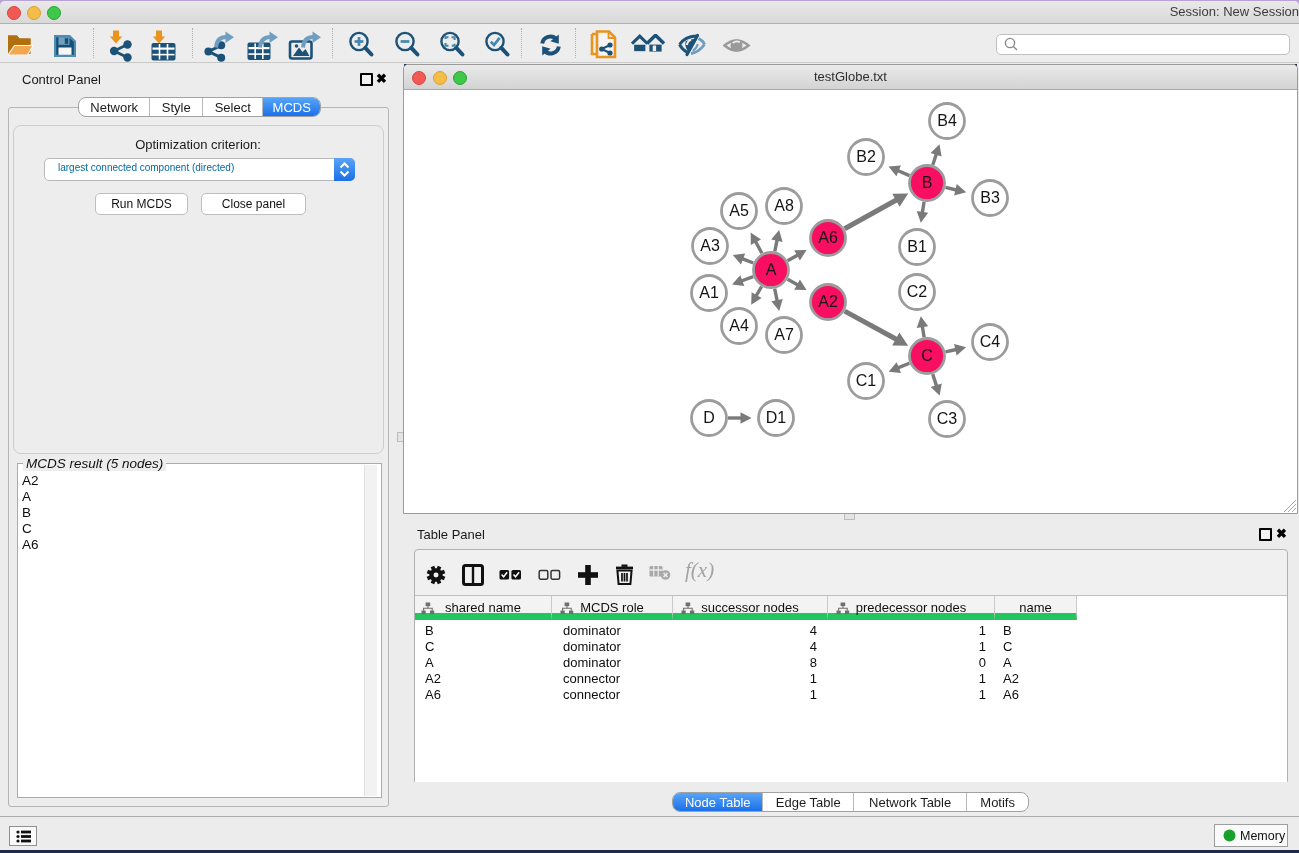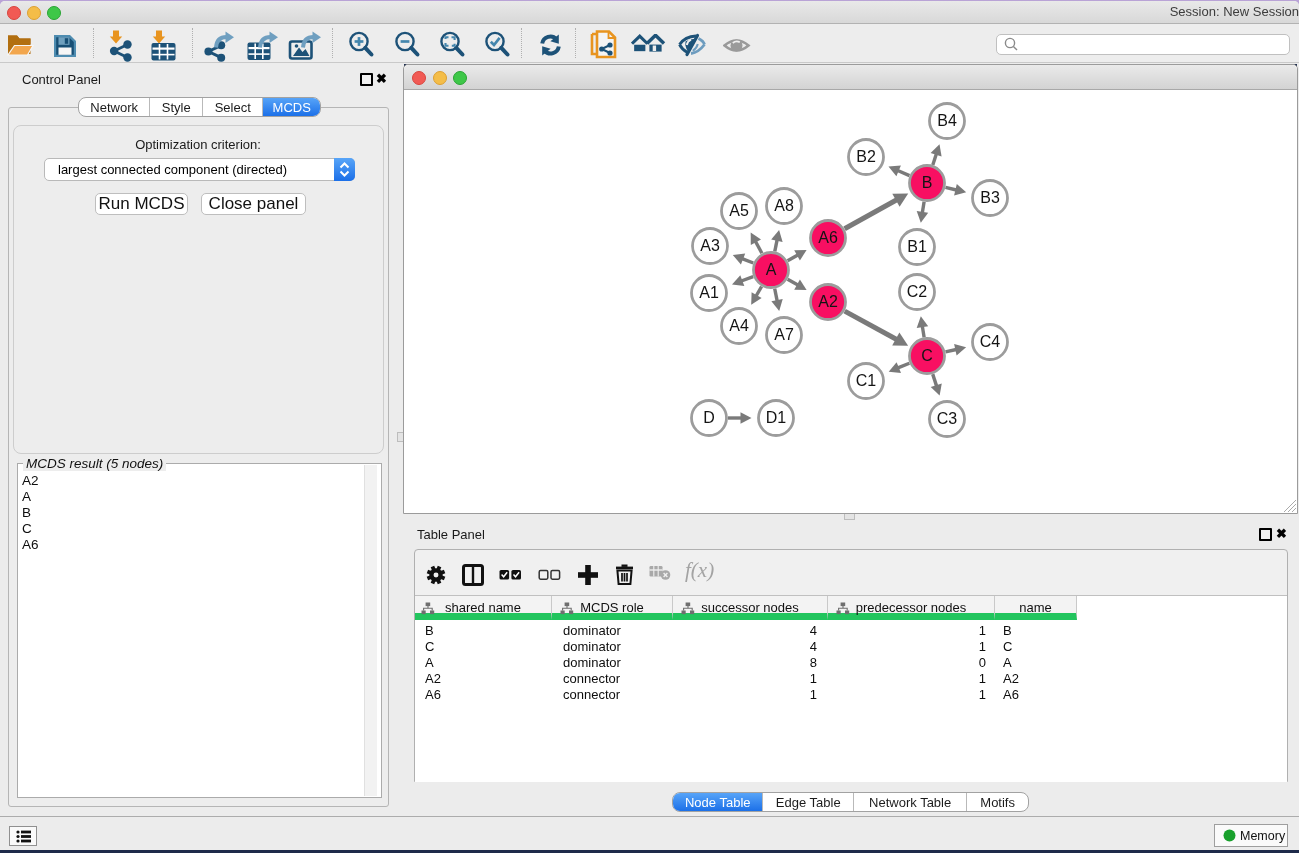--- a/index.html
+++ b/index.html
@@ -19,21 +19,21 @@
   .seg div:last-child{border-right:none;}
   .seg div.sel{background:linear-gradient(#57a4f8,#1c70e8);color:#fff;}
   .ptitle{font-size:13px;color:#1a1a1a;}
   .maxbox{position:absolute;width:9px;height:9px;border:2px solid #000;border-radius:1px;background:#f2f2f2;}
   .closex{position:absolute;font-size:13px;font-weight:bold;color:#000;}
   
   #cp-border{position:absolute;left:8px;top:106px;width:381px;height:700px;border:1px solid #b5b5b5;border-radius:3px;background:#ededed;box-sizing:border-box;}
   #cp-inner{position:absolute;left:13px;top:124px;width:371px;height:329px;border:1px solid #cdcdcd;border-radius:8px;box-sizing:border-box;}
   #combo{position:absolute;left:44px;top:157px;width:311px;height:23px;background:#fff;border:1px solid #b9b9b9;border-radius:5px;box-sizing:border-box;}
   #combo .cap{position:absolute;right:-1px;top:-1px;width:21px;height:23px;background:linear-gradient(#58a5f8,#1b6fe8);border-radius:0 5px 5px 0;}
-  .btn{position:absolute;height:22px;background:#fff;border:1px solid #bebebe;border-radius:5px;box-sizing:border-box;font-size:17px;color:#111;text-align:center;line-height:20px;}
+  .btn{position:absolute;height:22px;background:#fff;border:1px solid #bebebe;border-radius:5px;box-sizing:border-box;font-size:12px;color:#111;text-align:center;line-height:20px;}
   #groupbox{position:absolute;left:17px;top:462px;width:365px;height:335px;border:1px solid #ababab;box-sizing:border-box;}
   #grouplabel{position:absolute;left:23px;top:455px;background:#ededed;padding:0 3px;font-size:13.5px;color:#111;font-style:italic;}
   #mlist{position:absolute;left:18px;top:463px;width:363px;height:333px;background:#fff;}
   #mscroll{position:absolute;right:4px;top:1px;width:12px;height:331px;background:#f2f2f2;border-left:1px solid #e0e0e0;}
   #mlist .li{position:absolute;left:4px;font-size:13.5px;color:#0e0e0e;}
   
   #netdesk{position:absolute;left:404px;top:63px;width:893px;height:11px;background:#22304f;}
   #netwin{position:absolute;left:403px;top:63px;width:895px;height:450px;background:#fff;border:1px solid #9b9b9b;border-radius:5px 5px 0 0;box-sizing:border-box;}
   #nettitle{position:absolute;left:0;top:0;width:100%;height:24px;background:linear-gradient(#eaeaea,#d3d3d3);border-bottom:1px solid #a8a8a8;border-radius:5px 5px 0 0;}
   #nettitle .txt{position:absolute;top:4px;width:100%;text-align:center;font-size:13px;color:#2e2e2e;}
@@ -192,21 +192,21 @@
   <div id="cp-border"></div>
   <div class="seg" style="left:78px;top:96px;width:243px;">
     <div style="width:72px;">Network</div>
     <div style="width:53px;">Style</div>
     <div style="width:61px;">Select</div>
     <div class="sel" style="width:57px;">MCDS</div>
   </div>
   <div id="cp-inner"></div>
   <div class="ptitle abs" style="left:0px;top:136px;width:396px;text-align:center;">Optimization criterion:</div>
   <div id="combo">
-    <div style="position:absolute;left:13px;top:3px;font-size:13px;color:#000000;">largest connected component (directed)</div>
+    <div style="position:absolute;left:13px;top:3px;font-size:10px;color:#0369a1;">largest connected component (directed)</div>
     <div class="cap"><svg width="21" height="23">
             <polyline points="6.5,9.5 10.5,5.5 14.5,9.5" fill="none" stroke="#fff" stroke-width="2"></polyline>
             <polyline points="6.5,13.5 10.5,17.5 14.5,13.5" fill="none" stroke="#fff" stroke-width="2"></polyline>
           </svg></div>
   </div>
   <div class="btn" style="left:95px;top:192px;width:93px;">Run MCDS</div>
   <div class="btn" style="left:201px;top:192px;width:105px;">Close panel</div>
   <div id="groupbox"></div>
   <div id="mlist">
     <div class="li" style="top:9px;">A2</div>
@@ -220,20 +220,21 @@
 
   <div class="abs" style="left:844px;top:511px;width:9px;height:6px;background:#e4e4e4;border:1px solid #bdbdbd;"></div>
   <div class="abs" style="left:397px;top:431px;width:8px;height:8px;background:#e4e4e4;border:1px solid #bdbdbd;"></div>
 
   <div id="netdesk"></div>
   <div id="netwin">
     <div id="nettitle">
       <div class="tl" style="left:8px;top:6px;background:#f15a54;border:1px solid #d8453e;"></div>
       <div class="tl" style="left:29px;top:6px;background:#f4bd48;border:1px solid #dda032;"></div>
       <div class="tl" style="left:49px;top:6px;background:#3ec748;border:1px solid #2aa434;"></div>
+      <div class="txt">testGlobe.txt</div>
     </div>
     <svg style="position:absolute;left:12px;top:409px;" width="16" height="16">
           <line x1="1" y1="15" x2="15" y2="1" stroke="#bbb" stroke-width="0"></line>
         </svg>
     <svg style="position:absolute;left:876px;top:431px;" width="17" height="17">
       <line x1="4" y1="16" x2="16" y2="4" stroke="#aaa" stroke-width="1"></line>
       <line x1="8" y1="16" x2="16" y2="8" stroke="#aaa" stroke-width="1"></line>
       <line x1="12" y1="16" x2="16" y2="12" stroke="#aaa" stroke-width="1"></line>
     </svg>
   </div>

